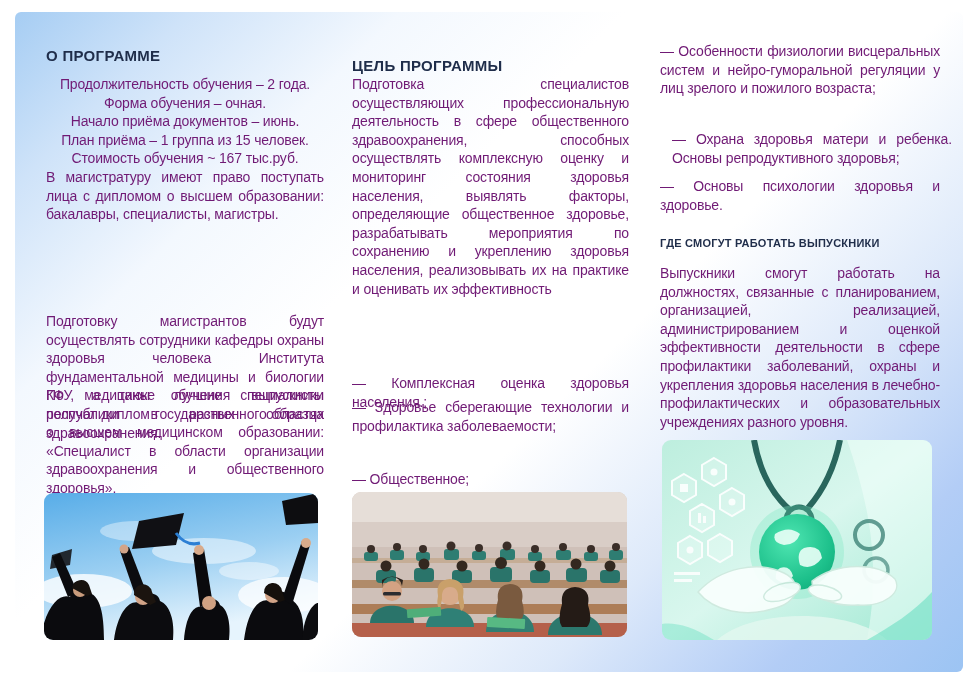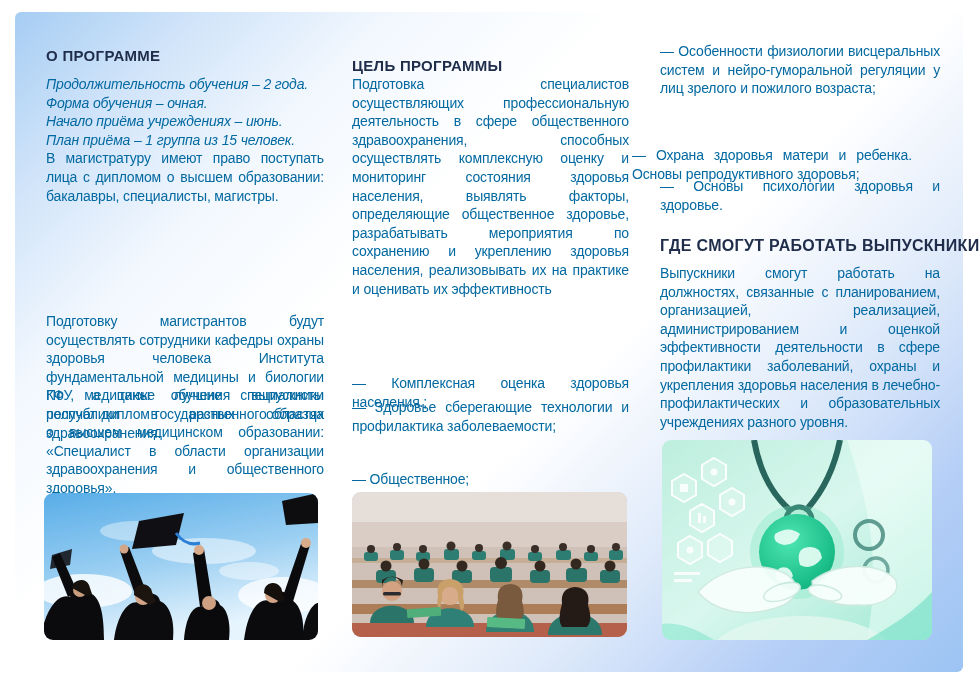--- a/index.html
+++ b/index.html
@@ -19,47 +19,48 @@
       #a6cdf3 0%, #cfe3f9 11%, #f3f8fe 24%,
       #ffffff 38%, #ffffff 58%,
       #dde9fa 74%, #b3cdf6 88%, #9cc4f3 100%);
   }
   .abs { position: absolute; }
   .col-heading {
     font-size: 15px; font-weight: 700;
     color: #1f2d4a; letter-spacing: 0.02em;
     white-space: nowrap;
   }
-  .col-heading.small { font-size: 16px; }
+  .col-heading.small { font-size: 11px; }
   .body-text {
     font-size: 14px; line-height: 18.6px;
-    color: #0369a1; letter-spacing: -0.15px;
+    color: #701a75; letter-spacing: -0.15px;
     text-align: justify;
   }
-  .fact-line { white-space: nowrap; text-align: left; font-style: italic; }
+  .fact-line { white-space: nowrap; text-align: center; }
   .fact-wrap { white-space: normal; text-align: justify; }
   .study-item { margin: 0; }
   .photo {
     position: absolute; overflow: hidden; border-radius: 9px;
   }
   .photo svg { display: block; width: 100%; height: 100%; }
 </style>
 </head>
 <body>
 
 <div id="screen">
   <div class="sheet"></div>
 
   <div class="abs col-heading" style="left:46px; top:47px;text-align:center;">О ПРОГРАММЕ</div>
 
   <div class="abs body-text" style="left:46px; top:75px; width:278px;">
     <div class="fact-line">Продолжительность обучения – 2 года.</div>
     <div class="fact-line">Форма обучения – очная.</div>
-    <div class="fact-line">Начало приёма учреждениях – июнь.</div>
+    <div class="fact-line">Начало приёма документов – июнь.</div>
     <div class="fact-line">План приёма – 1 группа из 15 человек.</div>
+    <div class="fact-line">Стоимость обучения ~ 167 тыс.руб.</div>
     <div class="fact-wrap">В магистратуру имеют право поступать лица с дипломом о высшем образовании: бакалавры, специалисты, магистры.</div>
   </div>
 
   <div class="abs body-text" style="left:46px; top:264px; width:278px;margin-top:48px;">Подготовку магистрантов будут осуществлять сотрудники кафедры охраны здоровья человека Института фундаментальной медицины и биологии КФУ, а также лучшие специалисты республики в разных областях здравоохранения.</div>
 
   <div class="abs body-text" style="left:46px; top:386px; width:278px;">По медицины обучения выпускники получат диплом государственного образца о высшем медицинском образовании: «Специалист в области организации здравоохранения и общественного здоровья».</div>
 
   <figure class="photo" style="left:44px; top:493px; width:274px; height:147px; margin:0;">
     <svg viewBox="0 0 274 147" preserveAspectRatio="none">
       <defs>
@@ -180,21 +181,21 @@
       <path d="M196,143 C196,114 250,114 250,143 Z" fill="#2c786d"></path>
       <circle cx="223" cy="110" r="11" fill="#cfa183"></circle>
       <path d="M210,112 q-2,-16 13,-17 q16,1 13,18 q5,16 -1,22 l-25,0 q-5,-7 0,-23 z" fill="#241b16"></path>
 
       <rect x="55" y="116" width="34" height="9" rx="1" fill="#4fae79" transform="rotate(-4 72 120)"></rect>
       <rect x="135" y="126" width="38" height="10" rx="1" fill="#57b983" transform="rotate(3 154 131)"></rect>
     </svg>
   </figure>
 
   <div class="abs body-text study-item" style="left:660px; top:42px; width:280px;">— Особенности физиологии висцеральных систем и нейро-гуморальной регуляции у лиц зрелого и пожилого возраста;</div>
-  <div class="abs body-text study-item" style="left:632px; top:130px; width:280px;margin-top:16px;">— Охрана здоровья матери и ребенка. Основы репродуктивного здоровья;</div>
+  <div class="abs body-text study-item" style="left:672px; top:130px; width:280px;">— Охрана здоровья матери и ребенка. Основы репродуктивного здоровья;</div>
   <div class="abs body-text study-item" style="left:660px; top:177px; width:280px;">— Основы психологии здоровья и здоровье.</div>
 
   <div class="abs col-heading small" style="left:660px; top:237px;">ГДЕ СМОГУТ РАБОТАТЬ ВЫПУСКНИКИ</div>
 
   <div class="abs body-text" style="left:660px; top:264px; width:280px;">Выпускники смогут работать на должностях, связанные с планированием, организацией, реализацией, администрированием и оценкой эффективности деятельности в сфере профилактики заболеваний, охраны и укрепления здоровья населения в лечебно-профилактических и образовательных учреждениях разного уровня.</div>
 
   <figure class="photo" style="left:662px; top:440px; width:270px; height:200px; margin:0;">
     <svg viewBox="0 0 270 200" preserveAspectRatio="none">
       <defs>
         <linearGradient id="mint" x1="0" y1="0" x2="1" y2="1">

